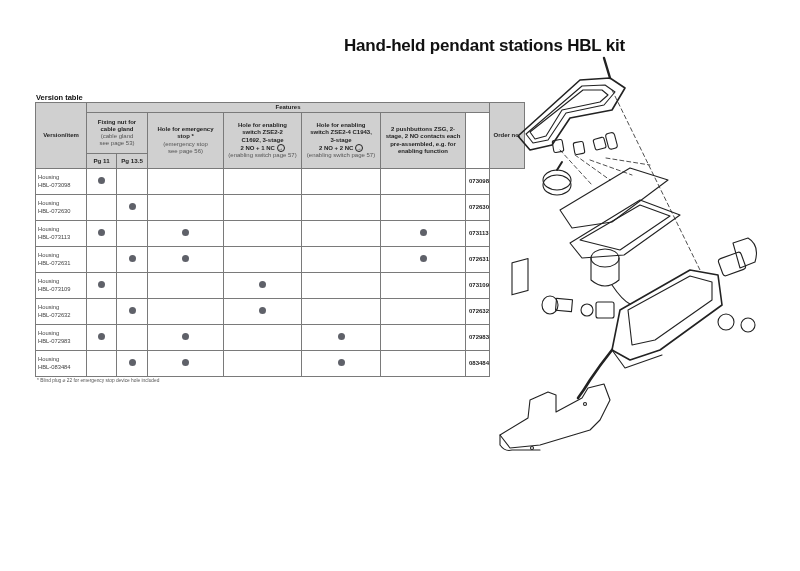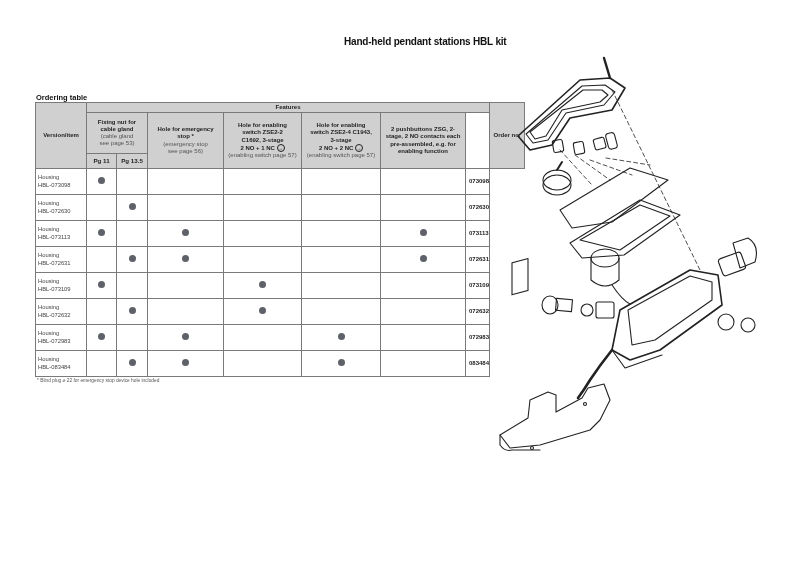--- a/index.html
+++ b/index.html
@@ -1,21 +1,21 @@
 <!DOCTYPE html>
 <html><head>
 <meta charset="utf-8">
 <style>
   html, body { margin: 0; padding: 0; }
   body {
     width: 800px; height: 571px; background: #ffffff; position: relative; overflow: hidden;
     font-family: "Liberation Sans", "DejaVu Sans", sans-serif; color: #1a1a1a;
   }
   .page-title {
-    position: absolute; left: 344px; top: 36px; font-size: 10px; font-weight: bold;
+    position: absolute; left: 344px; top: 36px; font-size: 17px; font-weight: bold;
     letter-spacing: -0.2px; color: #111;
   }
   .section-label {
     position: absolute; left: 36px; top: 93px; font-size: 7.5px; font-weight: bold; color: #111;
   }
   table.order {
     position: absolute; left: 35px; top: 102px; border-collapse: collapse;
     font-size: 6px; line-height: 1.2;
   }
   table.order th, table.order td {
@@ -33,21 +33,21 @@
     display: inline-block; width: 6px; height: 6px; border: 0.8px solid #222; border-radius: 50%;
     font-size: 5px; line-height: 6px; text-align: center; vertical-align: middle;
   }
   .footnote { position: absolute; left: 37px; top: 378px; font-size: 4.8px; color: #555; }
   .drawing { position: absolute; left: 480px; top: 45px; }
 </style>
 </head>
 <body>
 
 <div class="page-title">Hand-held pendant stations HBL kit</div>
-<div class="section-label">Ordering table</div>
+<div class="section-label">Version table</div>
 
 <table class="order">
   <thead>
     <tr>
       <th rowspan="3" style="width:50px;">Version/item</th>
       <th colspan="7" class="features">Features</th>
       <th rowspan="3" style="width:34px;">Order no.</th>
     </tr>
     <tr>
       <th colspan="2" style="height:40px;">

